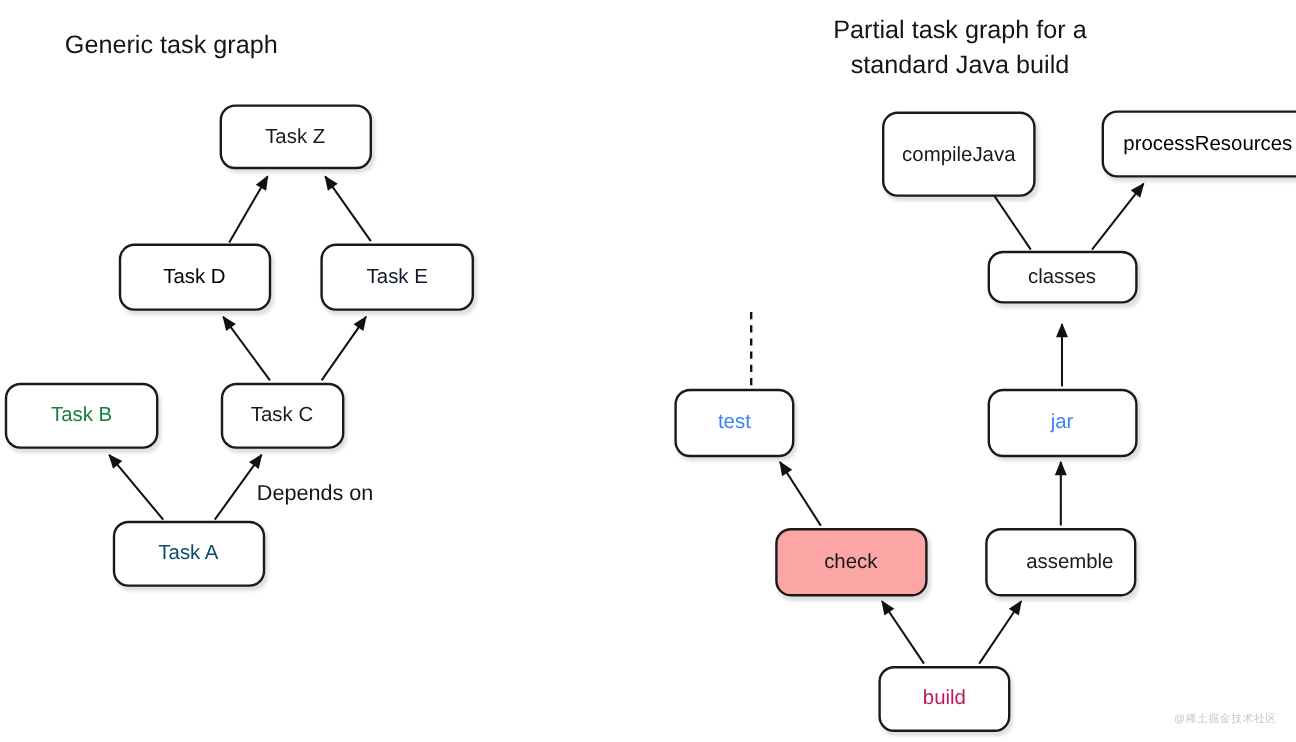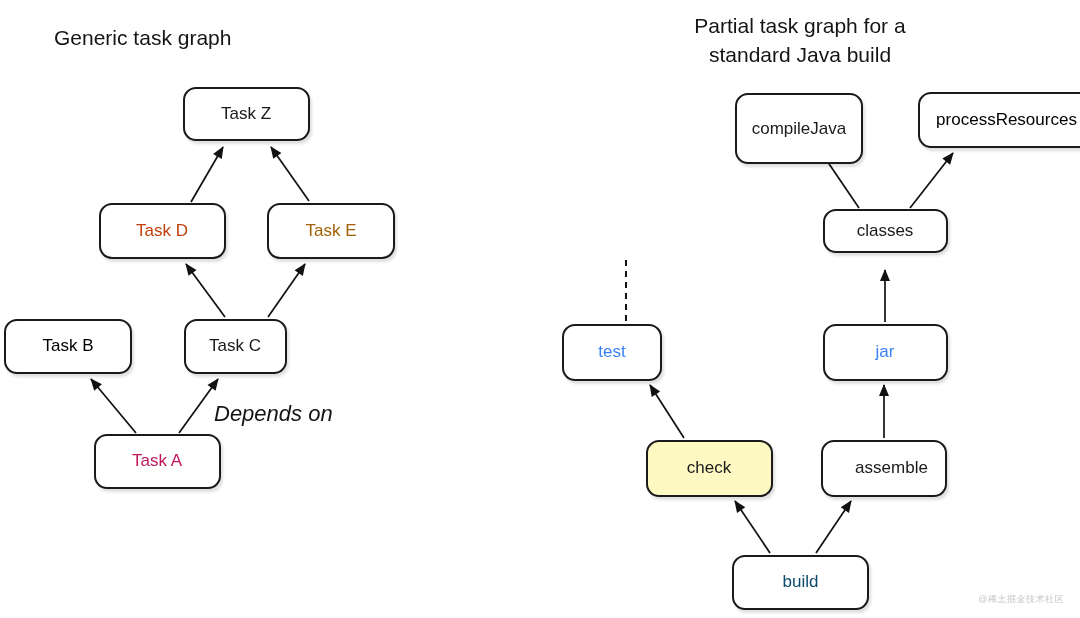--- a/index.html
+++ b/index.html
@@ -22,21 +22,21 @@
     align-items: center;
     justify-content: center;
     font-size: 17px;
     color: #1a1a1a;
     box-shadow: 2px 3px 3px rgba(0,0,0,0.13);
     white-space: nowrap;
   }
   .title { position: absolute; color: #151515; font-size: 21px; }
   .left-title { left: 54px; top: 26px; }
   .right-title { left: 640px; top: 11px; width: 320px; text-align: center; line-height: 29px; }
-  .annotation { position: absolute; left: 214px; top: 401px; font-size: 22px; color: #151515; font-style: italic; }
+  .annotation { position: absolute; left: 214px; top: 401px; font-size: 18px; color: #151515; }
   .watermark {
     position: absolute;
     right: 16px;
     bottom: 12px;
     font-size: 9px;
     color: #c6c6c6;
     letter-spacing: 0.5px;
   }
 </style>
 </head>
@@ -68,32 +68,32 @@
       <line x1="885" y1="322" x2="885" y2="270" stroke="#111111" stroke-width="1.7" marker-end="url(#arrowhead)"></line>
       <line x1="884" y1="438" x2="884" y2="385" stroke="#111111" stroke-width="1.7" marker-end="url(#arrowhead)"></line>
       <line x1="684" y1="438" x2="650" y2="385" stroke="#111111" stroke-width="1.7" marker-end="url(#arrowhead)"></line>
       <line x1="770" y1="553" x2="735" y2="501" stroke="#111111" stroke-width="1.7" marker-end="url(#arrowhead)"></line>
       <line x1="816" y1="553" x2="851" y2="501" stroke="#111111" stroke-width="1.7" marker-end="url(#arrowhead)"></line>
       <line x1="626" y1="321" x2="626" y2="256" stroke="#111111" stroke-width="2" stroke-dasharray="6 5"></line>
     </svg>
 
   <div id="node-layer">
       <div class="node" style="left: 182.5px; top: 87px; width: 127px; height: 54px; background: rgb(255, 255, 255); border-color: rgb(26, 26, 26); color: rgb(26, 26, 26);">Task Z</div>
-      <div class="node" style="left: 98.5px; top: 203px; width: 127px; height: 56px; background: rgb(255, 255, 255); border-color: rgb(26, 26, 26); color: #c2410c;">Task D</div>
-      <div class="node" style="left: 267px; top: 203px; width: 128px; height: 56px; background: rgb(255, 255, 255); border-color: rgb(26, 26, 26); color: #a16207;">Task E</div>
-      <div class="node" style="left: 4px; top: 318.5px; width: 128px; height: 55px; background: rgb(255, 255, 255); border-color: rgb(26, 26, 26); color: #000000;">Task B</div>
+      <div class="node" style="left: 98.5px; top: 203px; width: 127px; height: 56px; background: rgb(255, 255, 255); border-color: rgb(26, 26, 26); color: #000000;">Task D</div>
+      <div class="node" style="left: 267px; top: 203px; width: 128px; height: 56px; background: rgb(255, 255, 255); border-color: rgb(26, 26, 26); color: #0f172a;">Task E</div>
+      <div class="node" style="left: 4px; top: 318.5px; width: 128px; height: 55px; background: rgb(255, 255, 255); border-color: rgb(26, 26, 26); color: #15803d;">Task B</div>
       <div class="node" style="left: 183.5px; top: 318.5px; width: 103px; height: 55px; background: rgb(255, 255, 255); border-color: rgb(26, 26, 26); color: rgb(26, 26, 26);">Task C</div>
-      <div class="node" style="left: 93.5px; top: 433.5px; width: 127px; height: 55px; background: rgb(255, 255, 255); border-color: rgb(26, 26, 26); color: #be185d;">Task A</div>
+      <div class="node" style="left: 93.5px; top: 433.5px; width: 127px; height: 55px; background: rgb(255, 255, 255); border-color: rgb(26, 26, 26); color: #0c4a6e;">Task A</div>
       <div class="node" style="left: 735px; top: 93px; width: 128px; height: 71px; background: rgb(255, 255, 255); border-color: rgb(26, 26, 26); color: rgb(26, 26, 26);">compileJava</div>
       <div class="node" style="left: 918px; top: 92px; width: 177px; height: 56px; background: rgb(255, 255, 255); border-color: rgb(26, 26, 26); color: #000000;">processResources</div>
       <div class="node" style="left: 822.5px; top: 209px; width: 125px; height: 44px; background: rgb(255, 255, 255); border-color: rgb(26, 26, 26); color: rgb(26, 26, 26);">classes</div>
       <div class="node" style="left: 822.5px; top: 323.5px; width: 125px; height: 57px; background: rgb(255, 255, 255); border-color: rgb(26, 26, 26); color: #3b82f6;">jar</div>
       <div class="node" style="left: 562px; top: 323.5px; width: 100px; height: 57px; background: rgb(255, 255, 255); border-color: rgb(26, 26, 26); color: #3b82f6;">test</div>
-      <div class="node" style="left: 645.5px; top: 439.5px; width: 127px; height: 57px; background: #fef9c3; border-color: rgb(26, 26, 26); color: rgb(26, 26, 26);">check</div>
+      <div class="node" style="left: 645.5px; top: 439.5px; width: 127px; height: 57px; background: #fca5a5; border-color: rgb(26, 26, 26); color: rgb(26, 26, 26);">check</div>
       <div class="node" style="left: 821px; top: 439.5px; width: 126px; height: 57px; background: rgb(255, 255, 255); border-color: rgb(26, 26, 26); color: rgb(26, 26, 26); padding-left: 15px;">assemble</div>
-      <div class="node" style="left: 732px; top: 554.5px; width: 137px; height: 55px; background: rgb(255, 255, 255); border-color: rgb(26, 26, 26); color: #0c4a6e;">build</div>
+      <div class="node" style="left: 732px; top: 554.5px; width: 110px; height: 55px; background: rgb(255, 255, 255); border-color: rgb(26, 26, 26); color: #be185d;">build</div>
     </div>
 
   <div class="annotation">Depends on</div>
 
   <div class="watermark">@稀土掘金技术社区</div>
 
 </div>
 
 </body></html>

